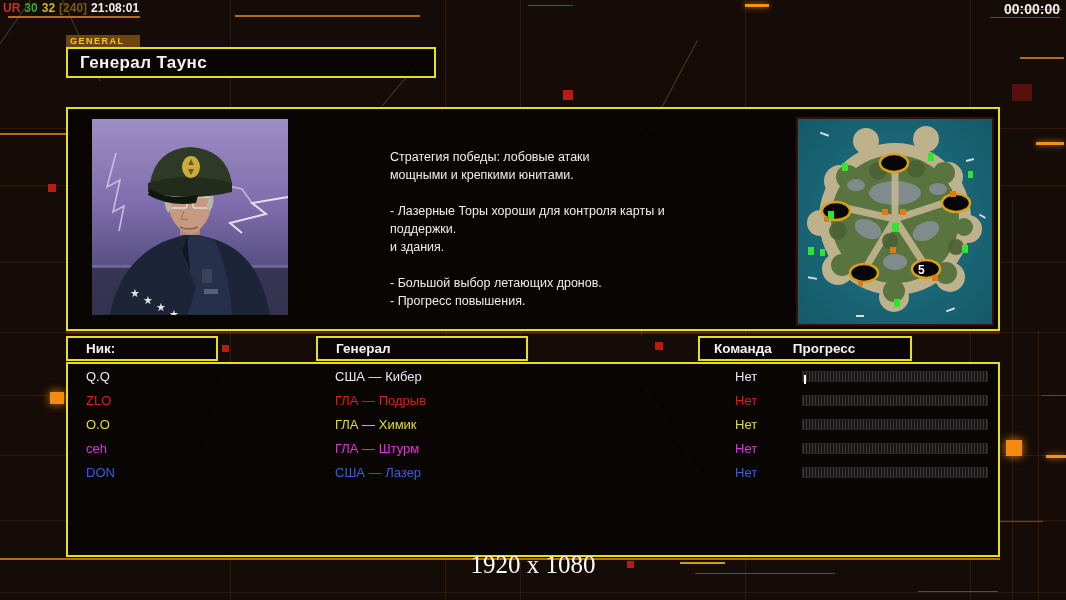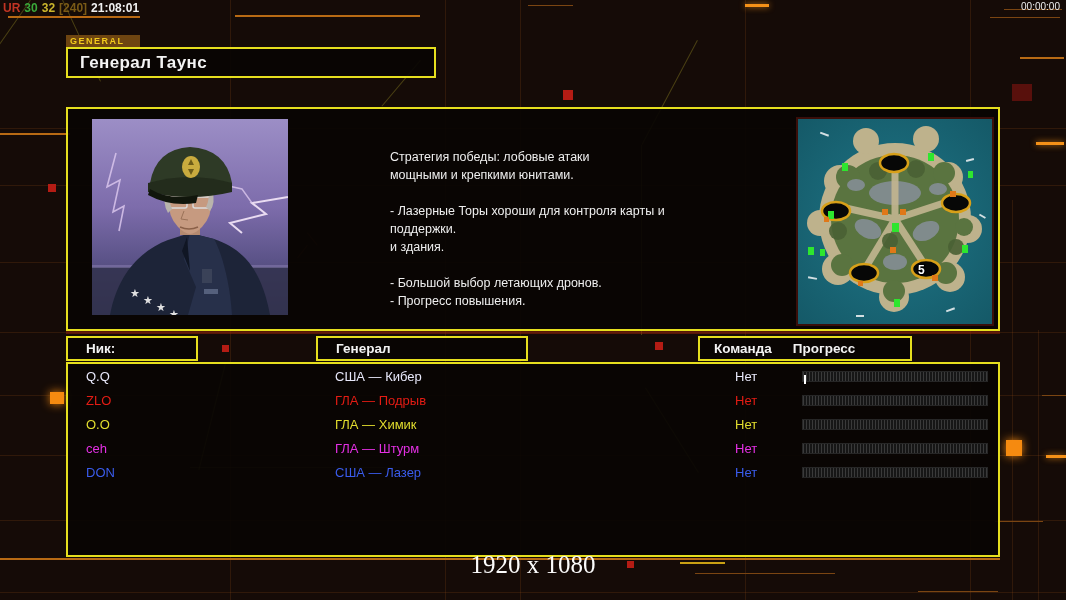--- a/index.html
+++ b/index.html
@@ -15,41 +15,41 @@
   .oline{position:absolute;height:2px;background:#b86a14;}
   .oline.bright{height:3px;background:#f59118;box-shadow:0 0 6px rgba(245,145,24,.85);}
   .oline.dim{background:#7a4512;height:1px;}
   .rsq{position:absolute;background:#b41c14;}
   .rsq.dark{background:#58100c;}
   .osq{position:absolute;background:#f58a10;box-shadow:0 0 10px rgba(245,138,16,.95);}
 
   
   .ovl-left{position:absolute;left:3px;top:1px;font-size:12px;font-weight:bold;letter-spacing:0;}
   .ovl-left span{margin-right:4px;}
-  .ovl-right{position:absolute;right:6px;top:1px;font-size:10px;font-weight:normal;color:#eeeeee;}
+  .ovl-right{position:absolute;right:6px;top:1px;font-size:14px;font-weight:bold;color:#eeeeee;}
 
   
   .ybox{position:absolute;border:2px solid #e6df1e;background:rgba(9,5,3,.93);box-sizing:border-box;}
 
   .gen-tab{position:absolute;left:66px;top:35px;width:74px;height:13px;background:#6e4511;
            color:#f2c91c;font-size:9px;font-weight:bold;letter-spacing:1.5px;line-height:13px;
            padding-left:4px;box-sizing:border-box;}
   .title-box{left:66px;top:47px;width:370px;height:31px;}
   .title-box .t{color:#f4f4f4;font-size:17px;font-weight:bold;line-height:27px;padding-left:12px;letter-spacing:.4px;}
 
   .main-box{left:66px;top:107px;width:934px;height:224px;box-shadow:0 3px 0 rgba(140,35,10,.55);}
   .portrait{position:absolute;left:24px;top:10px;width:196px;height:196px;background:#000;}
   .strategy{position:absolute;left:322px;top:39px;width:336px;color:#efefef;font-size:12.5px;line-height:18px;}
   .sline.blank{height:18px;}
   .mapwrap{position:absolute;left:728px;top:8px;width:198px;height:209px;border:2px solid #3a0f0a;box-sizing:border-box;background:#145f6e;}
 
   
   .hdr{height:25px;font-size:13.5px;font-weight:bold;color:#f2f2f2;}
   .hdr .t{line-height:22px;padding-left:18px;}
-  .hdr-nick{left:66px;top:336px;width:132px;}
+  .hdr-nick{left:66px;top:336px;width:152px;}
   .hdr-general{left:316px;top:336px;width:212px;}
   .hdr-team{left:698px;top:336px;width:214px;display:flex;}
   .hdr-team .t2{line-height:22px;}
 
   
   .table-box{left:66px;top:362px;width:934px;height:195px;}
   .rows{position:absolute;left:0;top:2px;right:0;}
   .prow{position:relative;height:24px;font-size:13px;padding-left:12px;}
   .prow div{position:absolute;top:3px;white-space:nowrap;}
   .c-nick{left:18px;}

